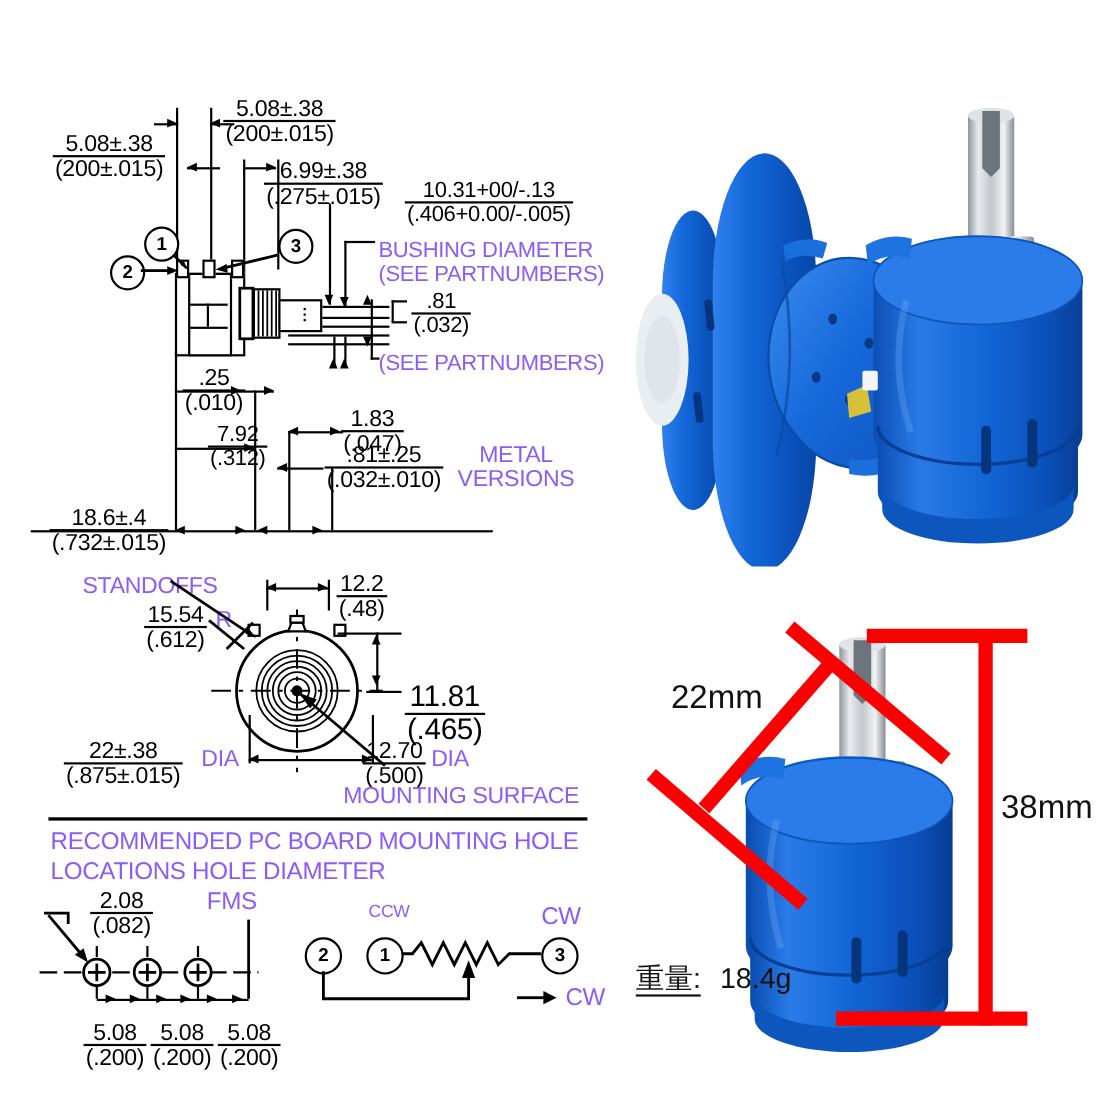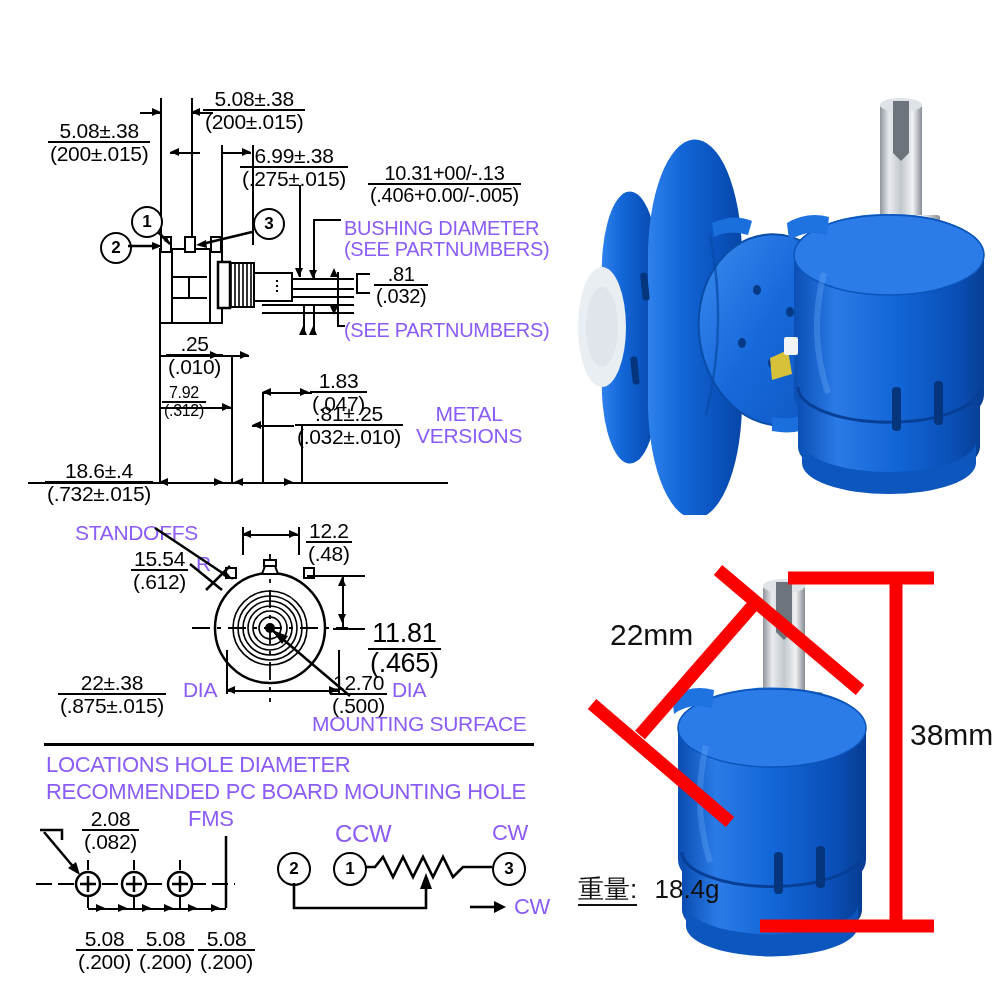--- a/index.html
+++ b/index.html
@@ -182,21 +182,21 @@
     </svg>
 
     <div class="dim" style="left:166px;top:333px;font-size:21px;">
       <span class="num">.25</span>
       <span class="den">(.010)</span>
     </div>
     <div class="hl" style="left:159px;top:355px;width:90px;"></div>
     <div class="arR" style="left:210px;top:351px;"></div>
     <div class="arR" style="left:240px;top:351px;"></div>
 
-    <div class="dim" style="left:162px;top:385px;font-size:16px;">
+    <div class="dim" style="left:162px;top:385px;font-size:20px;padding-left:27px;">
       <span class="num">7.92</span>
       <span class="den">(.312)</span>
     </div>
     <div class="hl" style="left:159px;top:407px;width:72px;"></div>
     <div class="arR" style="left:222px;top:403px;"></div>
 
     <div class="dim" style="left:310px;top:370px;font-size:21px;">
       <span class="num">1.83</span>
       <span class="den">(.047)</span>
     </div>
@@ -306,22 +306,22 @@
     <div class="arL" style="left:226px;top:686px;"></div>
     <div class="arR" style="left:329px;top:686px;"></div>
     <div class="vl" style="left:226px;top:650px;height:44px;"></div>
     <div class="vl" style="left:338px;top:650px;height:44px;"></div>
 
     <div class="txt" style="left:312px;top:713px;font-size:21px;">MOUNTING SURFACE</div>
 
     <div class="sep" style="left:44px;top:743px;width:490px;"></div>
 
     <div class="txt" style="left:46px;top:752px;font-size:22px;line-height:1.22;">
+      <div>RECOMMENDED PC BOARD MOUNTING HOLE</div>
       <div>LOCATIONS HOLE DIAMETER</div>
-      <div>RECOMMENDED PC BOARD MOUNTING HOLE</div>
     </div>
 
     <div class="dim" style="left:82px;top:808px;font-size:21px;">
       <span class="num">2.08</span>
       <span class="den">(.082)</span>
     </div>
     <div class="txt" style="left:188px;top:808px;font-size:22px;">FMS</div>
 
     <svg class="abs" style="left:30px;top:818px;" width="250" height="90">
 
@@ -374,21 +374,21 @@
     </div>
     <div class="dim" style="left:137px;top:928px;font-size:21px;">
       <span class="num">5.08</span>
       <span class="den">(.200)</span>
     </div>
     <div class="dim" style="left:198px;top:928px;font-size:21px;">
       <span class="num">5.08</span>
       <span class="den">(.200)</span>
     </div>
 
-    <div class="txt" style="left:335px;top:822px;font-size:24px;">CCW</div>
+    <div class="txt" style="left:335px;top:822px;font-size:16px;">CCW</div>
     <div class="txt" style="left:492px;top:822px;font-size:22px;">CW</div>
 
     <div class="bub" style="left:277px;top:852px;width:30px;height:30px;">
       <span>2</span>
     </div>
     <div class="bub" style="left:333px;top:852px;width:30px;height:30px;">
       <span>1</span>
     </div>
     <div class="bub" style="left:492px;top:852px;width:30px;height:30px;">
       <span>3</span>

